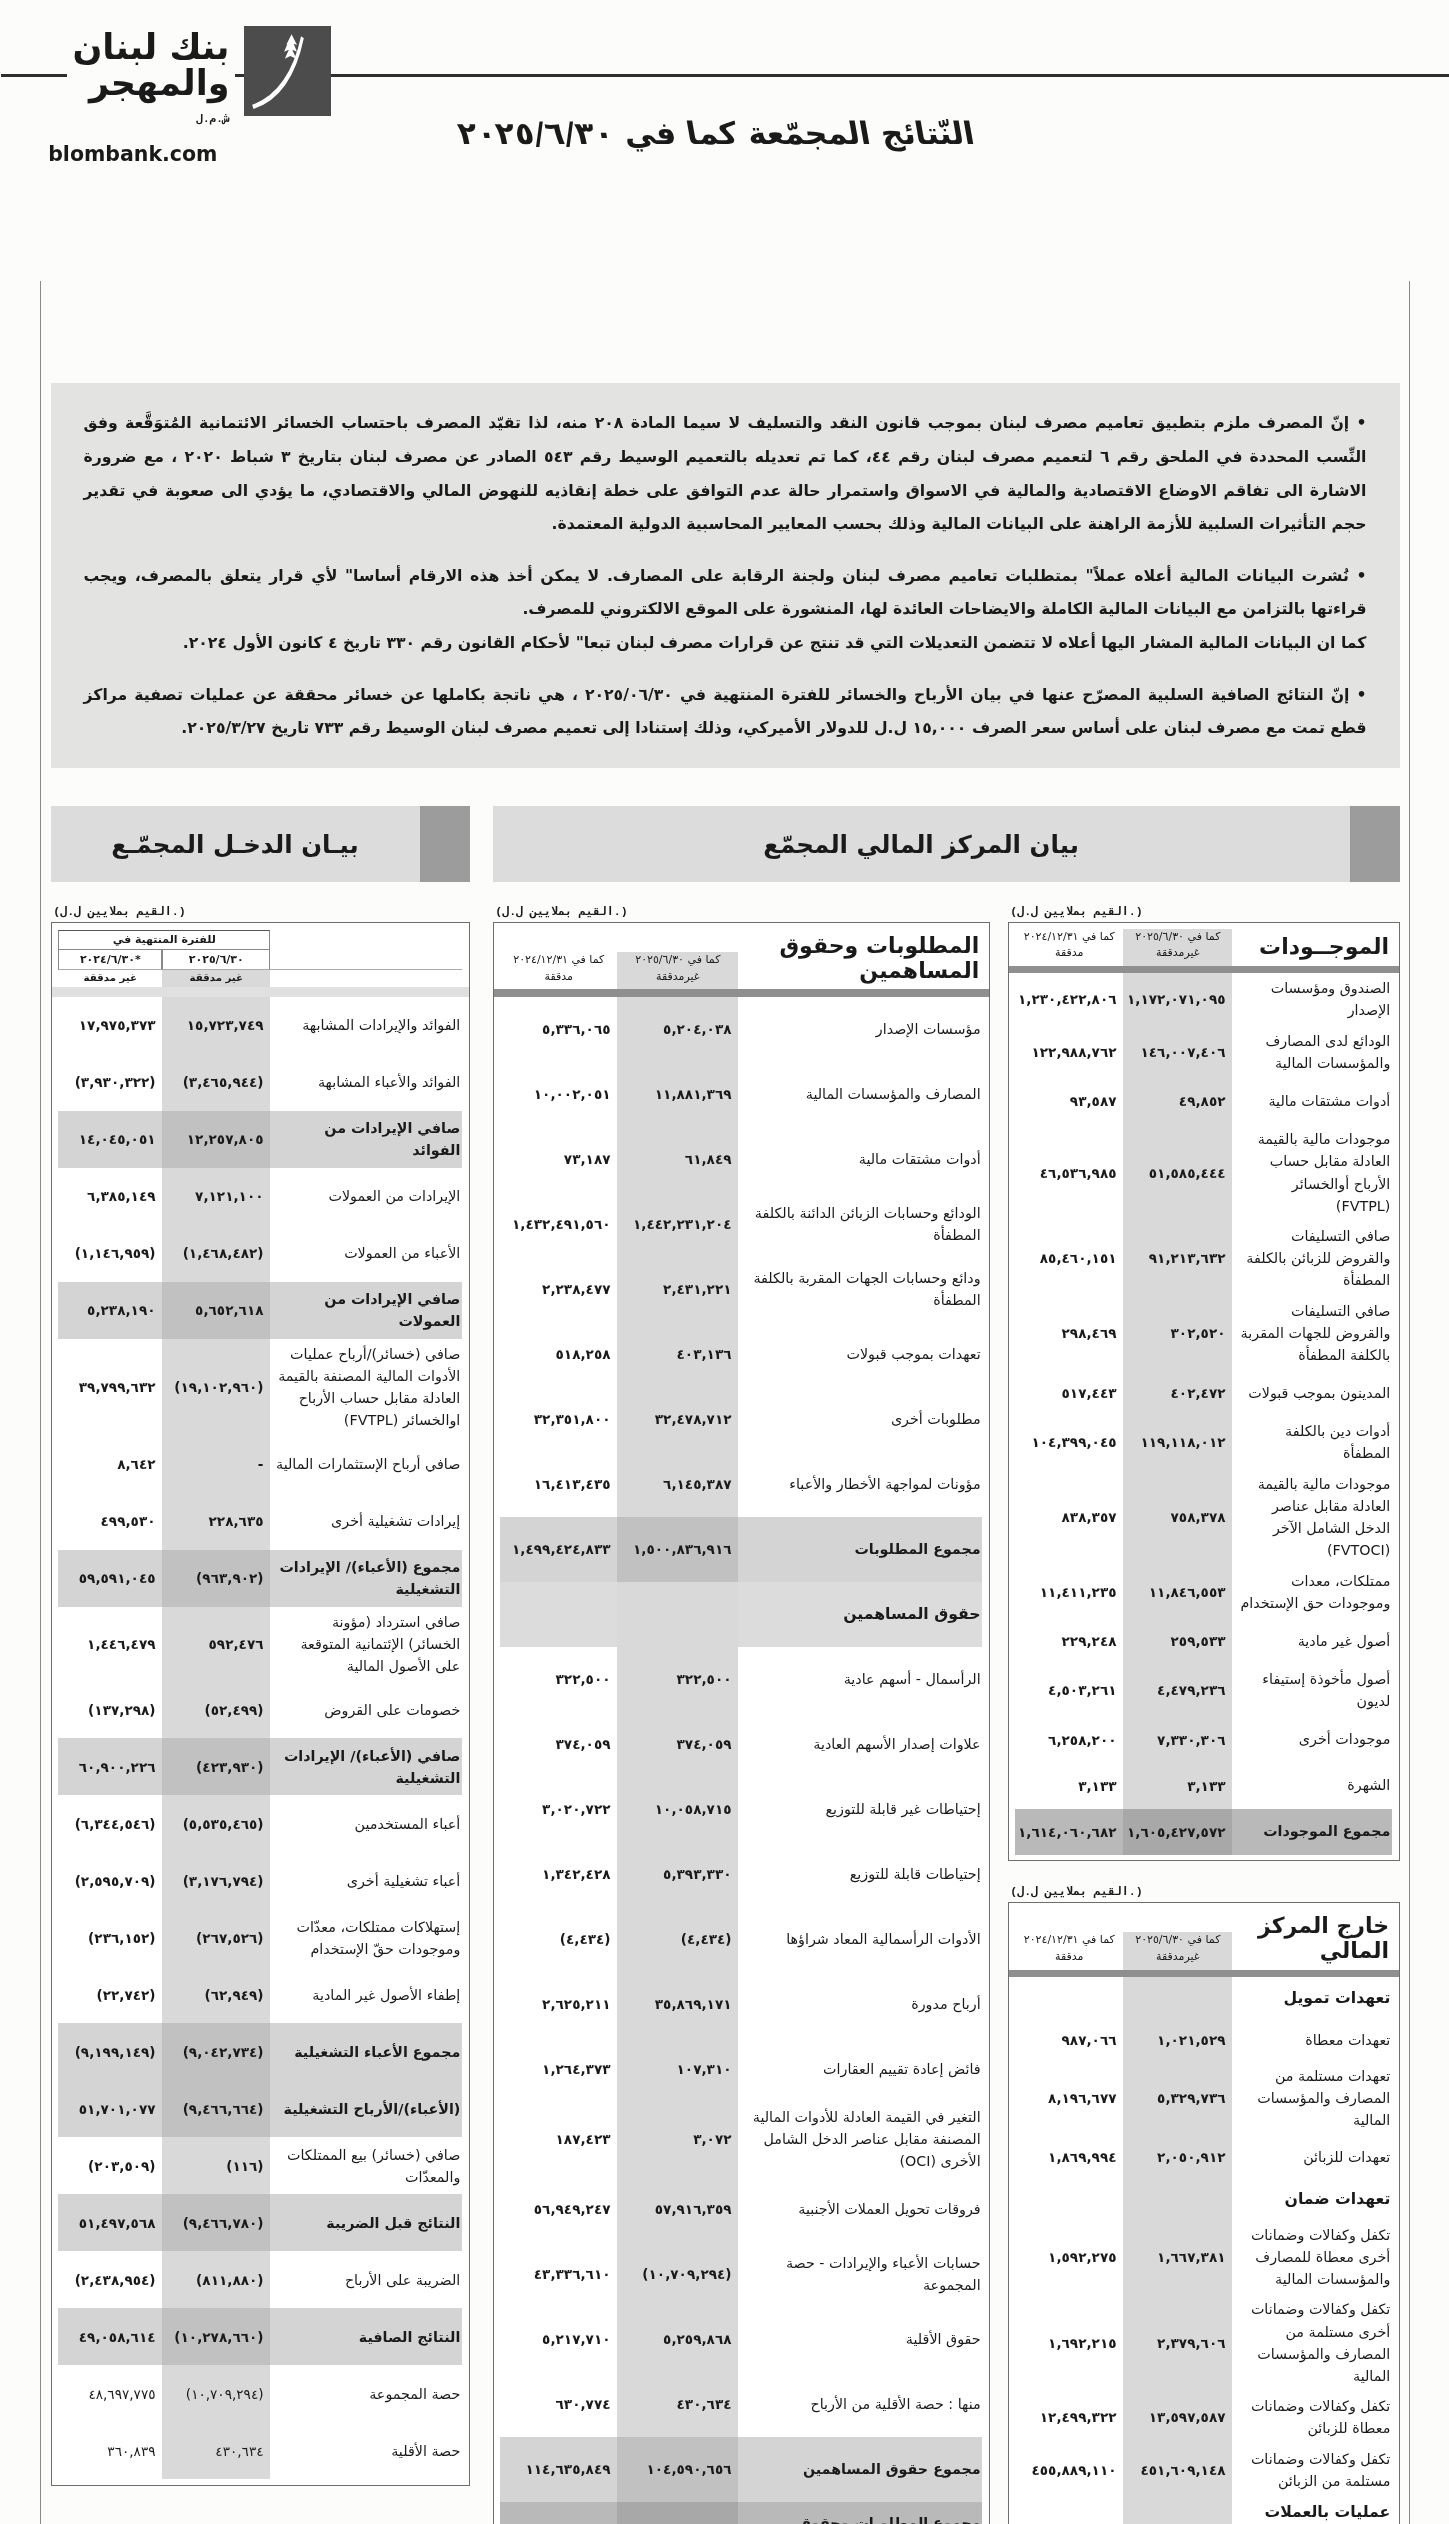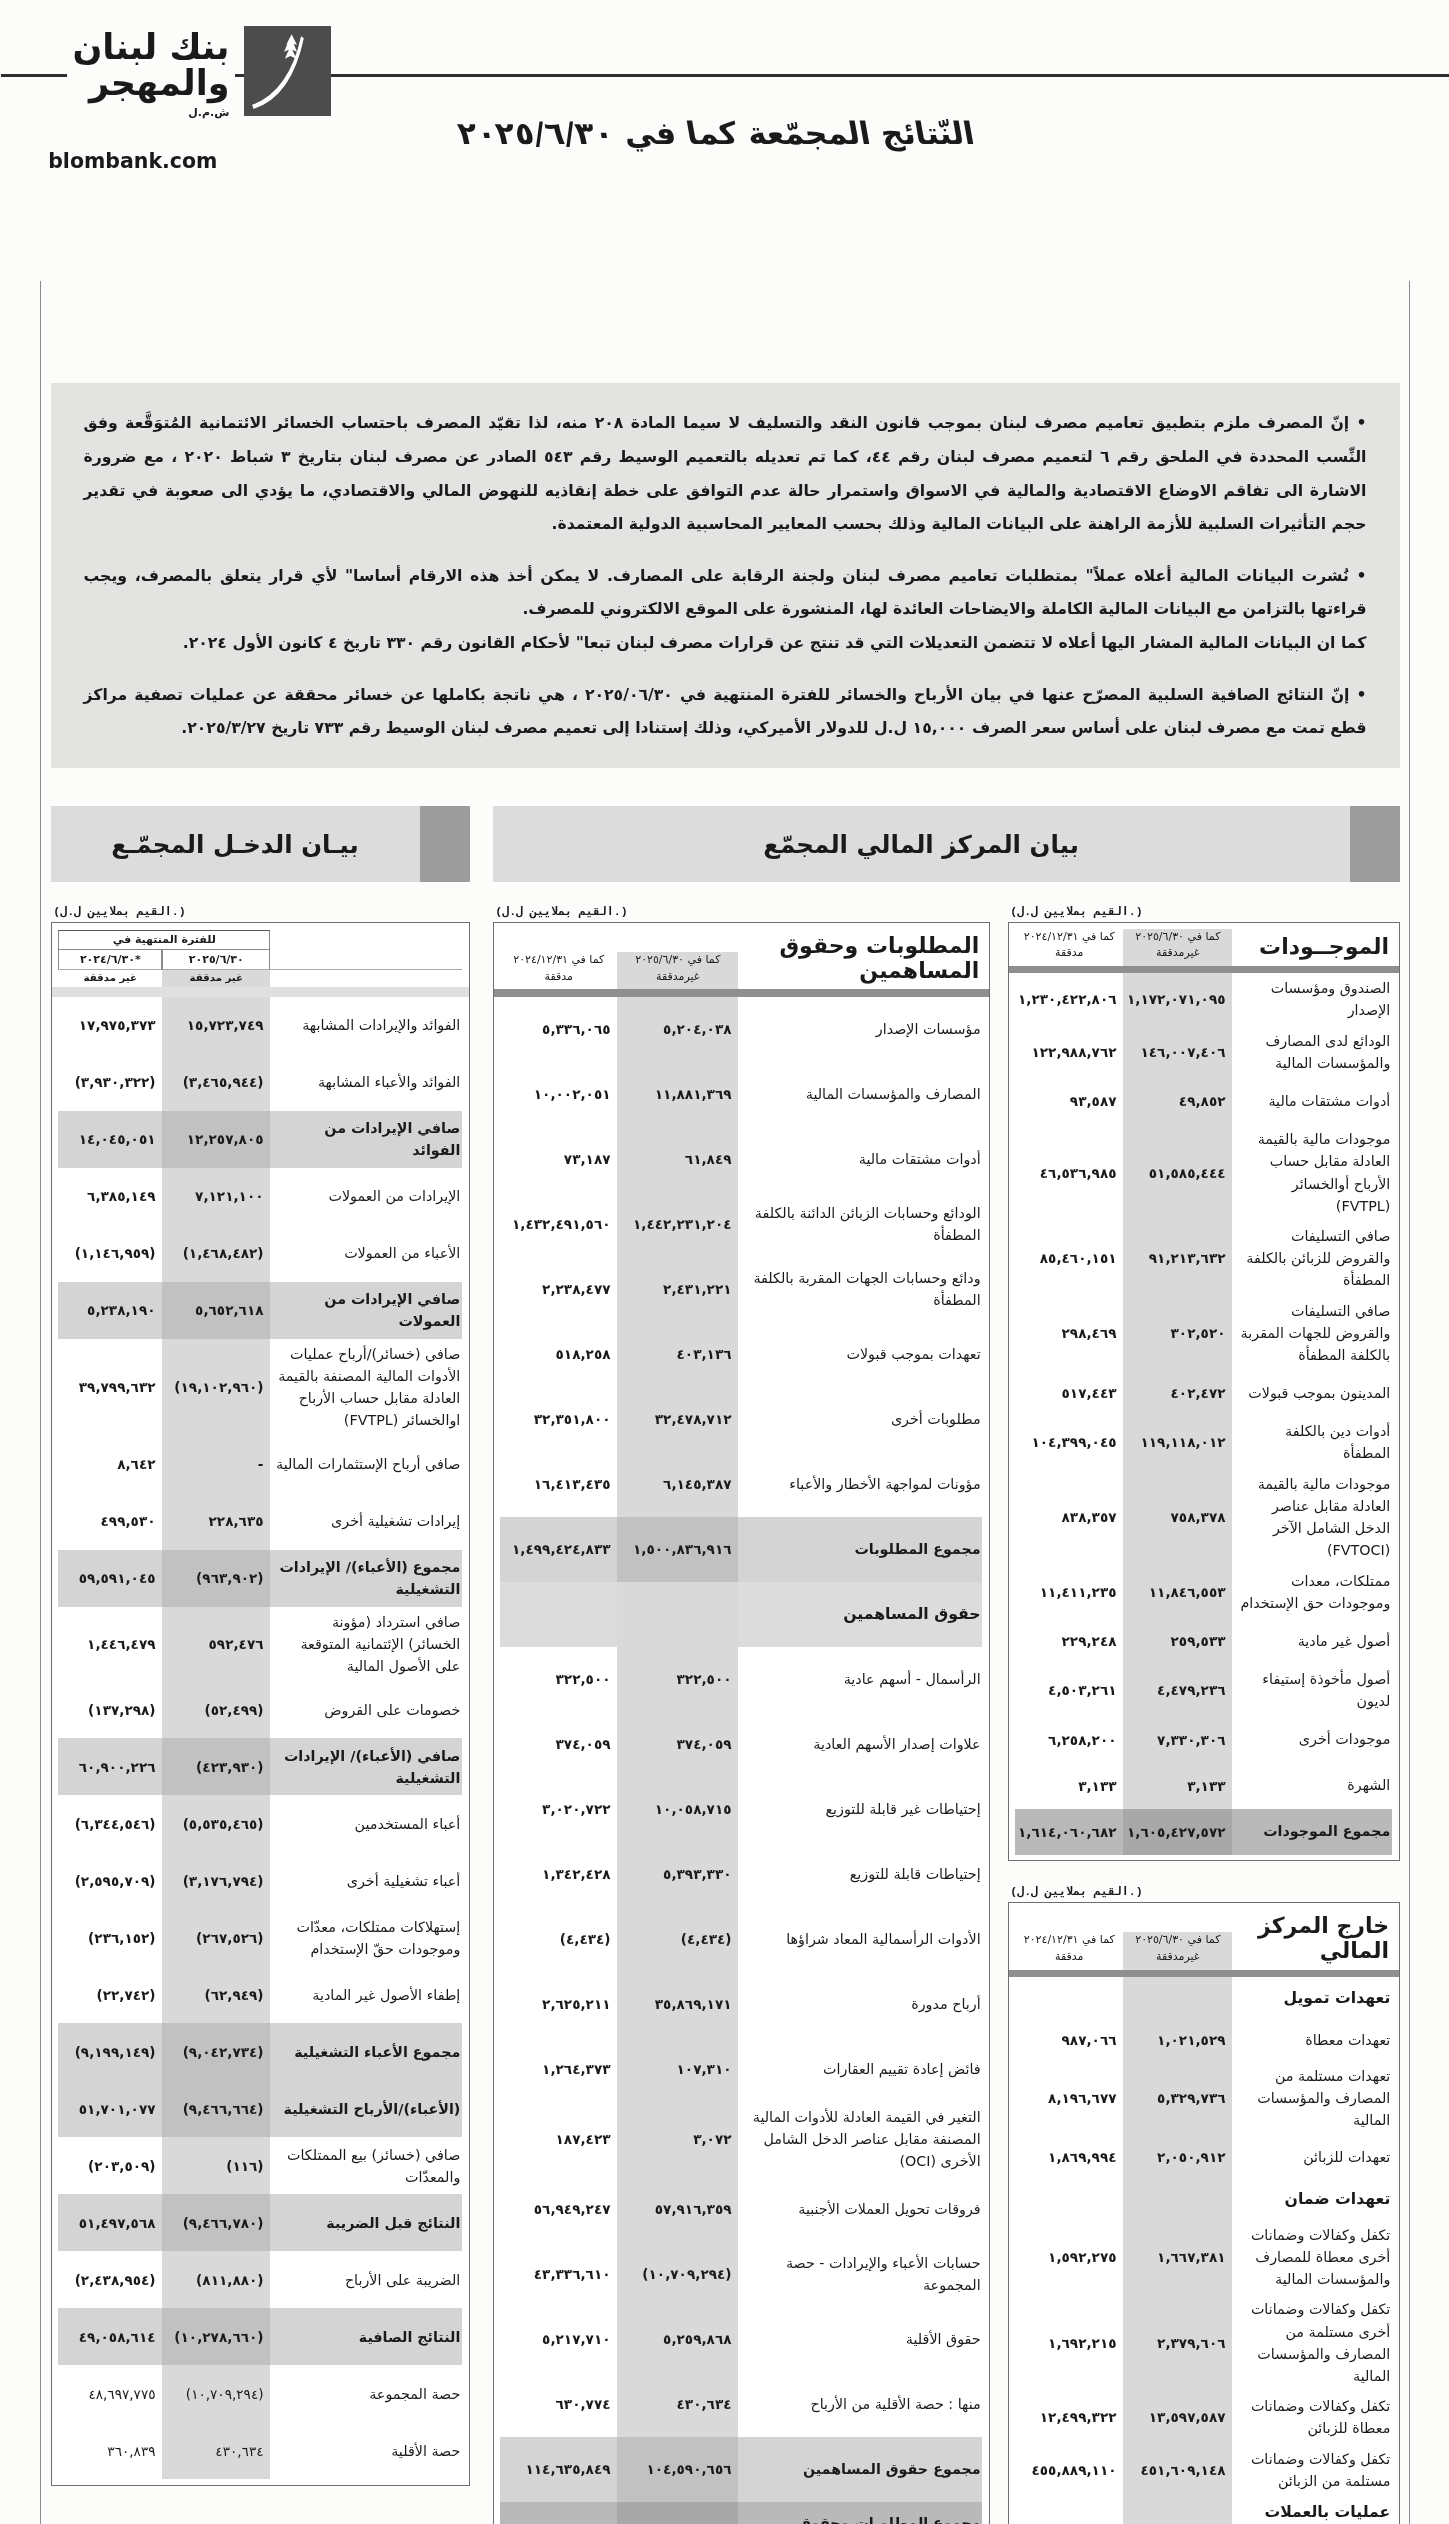--- a/index.html
+++ b/index.html
@@ -4,24 +4,24 @@
 <style>
   html,body{margin:0;padding:0;background:#fcfcfb;}
   body{width:1450px;min-height:2525px;font-family:"DejaVu Sans",sans-serif;color:#1a1a1a;}
   .page{position:relative;padding:0 40px;}
   .topline{position:absolute;top:74px;left:0;right:0;height:2.7px;background:#2e2e2e;}
   
   .masthead{position:relative;height:205px;z-index:2;}
   .logo{position:absolute;top:26px;left:27px;display:flex;gap:9.5px;align-items:flex-start;direction:ltr;}
   .logo-txt{text-align:right;direction:rtl;background:#fcfcfb;padding:2.7px 5.5px;}
   .logo-l1,.logo-l2{font-weight:bold;font-size:35px;line-height:1.05;}
-  .logo-sal{font-size:11px;font-weight:bold;margin-top:4px;}
+  .logo-sal{font-size:11px;font-weight:bold;margin-top:10px;font-family:Liberation Mono, monospace;}
   .logo-box{width:87px;height:90px;background:#4c4c4c;position:relative;flex:none;}
   .page-title{position:absolute;top:115px;right:436px;font-weight:bold;font-size:31px;transform:skewX(10deg);letter-spacing:0.7px;}
-  .site{position:absolute;top:149px;left:8.2px;font-weight:bold;font-size:20.5px;direction:ltr;font-family:"DejaVu Sans",sans-serif;}
+  .site{position:absolute;top:142px;left:8.2px;font-weight:bold;font-size:20.5px;direction:ltr;font-family:"DejaVu Sans",sans-serif;}
   
   .ad-body{position:relative;margin-top:76px;border-left:1.4px solid #8a8a8a;border-right:1.4px solid #8a8a8a;border-bottom:9.5px solid #1c1c1c;padding:102px 9.5px 27px 9.5px;z-index:1;}
   
   .intro{background:#e3e3e2;padding:23px 33px;font-size:15.7px;font-weight:bold;line-height:2.15;text-align:justify;}
   .intro p{margin:0 0 17.7px 0;white-space:pre-line;}
   .intro p:last-child{margin-bottom:0;}
   
   .bars{display:flex;gap:23px;margin-top:38px;}
   .bar{height:76px;display:flex;}
   .bar-fin{width:907px;}

